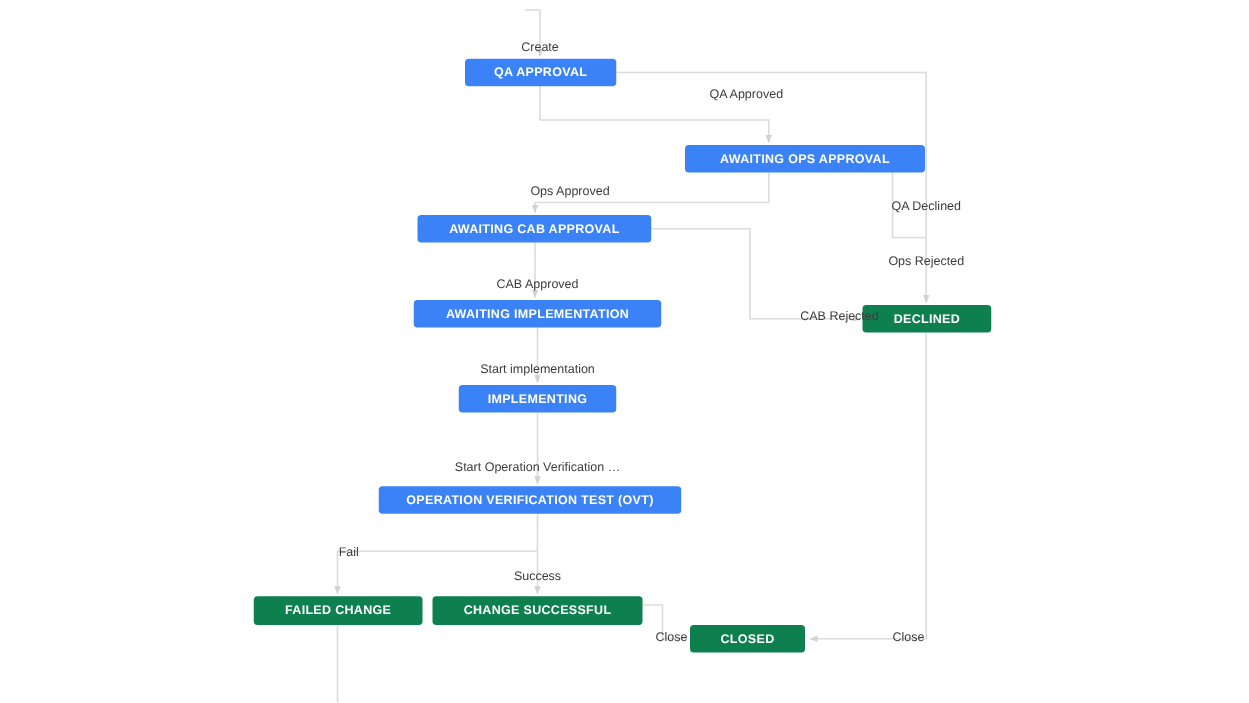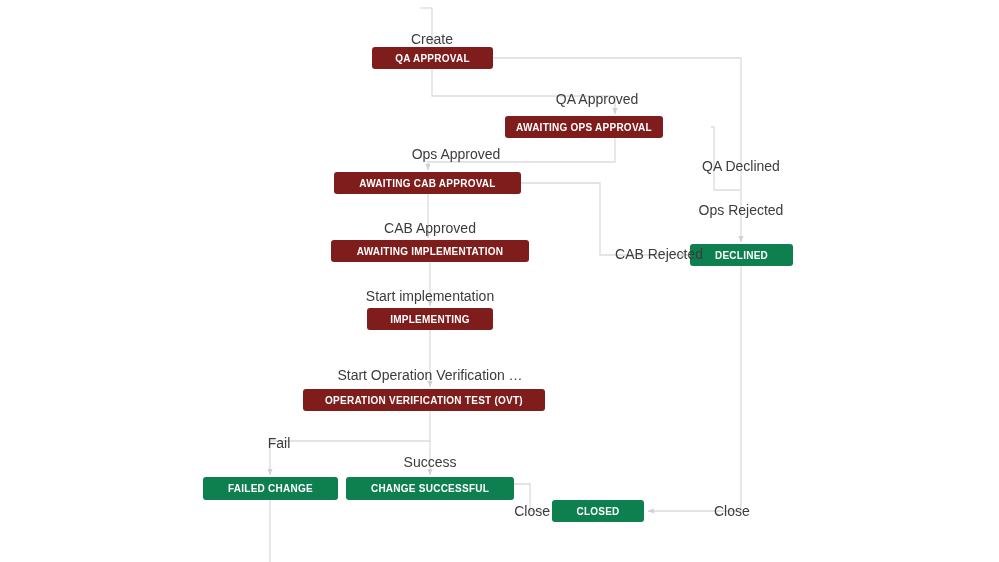--- a/index.html
+++ b/index.html
@@ -18,26 +18,26 @@
     display:flex;align-items:center;justify-content:center;
     border-radius:3px;
     color:#ffffff;
     font-weight:bold;
     font-size:10px;
     letter-spacing:0.25px;
     white-space:nowrap;
     text-align:center;
     user-select:none;
   }
-  .node.blue{background:#7f1d1d;}
+  .node.blue{background:#3b82f6;}
   .node.green{background:#0e7f4f;}
 
   .elabel{
     position:absolute;
-    font-size:14px;
+    font-size:10px;
     color:#3c3c3c;
     white-space:nowrap;
     user-select:none;
     line-height:12px;
   }
   .elabel.c{transform:translateX(-50%);}
   .elabel.r{transform:translateX(-100%);}
 </style>
 </head>
 <body>
@@ -79,32 +79,32 @@
 
       <path d="M270,500 L270,562"></path>
 
       <path d="M514,484 L530,484 L530,511 L550,511"></path>
 
       <path d="M741,266 L741,511 L648,511" marker-end="url(#ah)"></path>
     </g>
   </svg>
 
   <div class="node blue" style="left:372px;top:47px;width:121px;height:22px;">QA APPROVAL</div>
-  <div class="node blue" style="left:505px;top:116px;width:158px;height:22px;">AWAITING OPS APPROVAL</div>
+  <div class="node blue" style="left:548px;top:116px;width:192px;height:22px;">AWAITING OPS APPROVAL</div>
   <div class="node blue" style="left:334px;top:172px;width:187px;height:22px;">AWAITING CAB APPROVAL</div>
   <div class="node blue" style="left:331px;top:240px;width:198px;height:22px;">AWAITING IMPLEMENTATION</div>
   <div class="node green" style="left:690px;top:244px;width:103px;height:22px;">DECLINED</div>
   <div class="node blue" style="left:367px;top:308px;width:126px;height:22px;">IMPLEMENTING</div>
   <div class="node blue" style="left:303px;top:389px;width:242px;height:22px;">OPERATION VERIFICATION TEST (OVT)</div>
   <div class="node green" style="left:203px;top:477px;width:135px;height:23px;">FAILED CHANGE</div>
   <div class="node green" style="left:346px;top:477px;width:168px;height:23px;">CHANGE SUCCESSFUL</div>
   <div class="node green" style="left:552px;top:500px;width:92px;height:22px;">CLOSED</div>
 
   <div class="elabel c" style="left:432px;top:33px;">Create</div>
-  <div class="elabel c" style="left:597px;top:93px;">QA Approved</div>
+  <div class="elabel c" style="left:597px;top:70px;">QA Approved</div>
   <div class="elabel c" style="left:456px;top:148px;">Ops Approved</div>
   <div class="elabel c" style="left:741px;top:160px;">QA Declined</div>
   <div class="elabel c" style="left:741px;top:204px;">Ops Rejected</div>
   <div class="elabel c" style="left:430px;top:222px;">CAB Approved</div>
   <div class="elabel r" style="left:703px;top:248px;">CAB Rejected</div>
   <div class="elabel c" style="left:430px;top:290px;">Start implementation</div>
   <div class="elabel c" style="left:430px;top:369px;">Start Operation Verification …</div>
   <div class="elabel c" style="left:279px;top:437px;">Fail</div>
   <div class="elabel c" style="left:430px;top:456px;">Success</div>
   <div class="elabel r" style="left:550px;top:505px;">Close</div>

